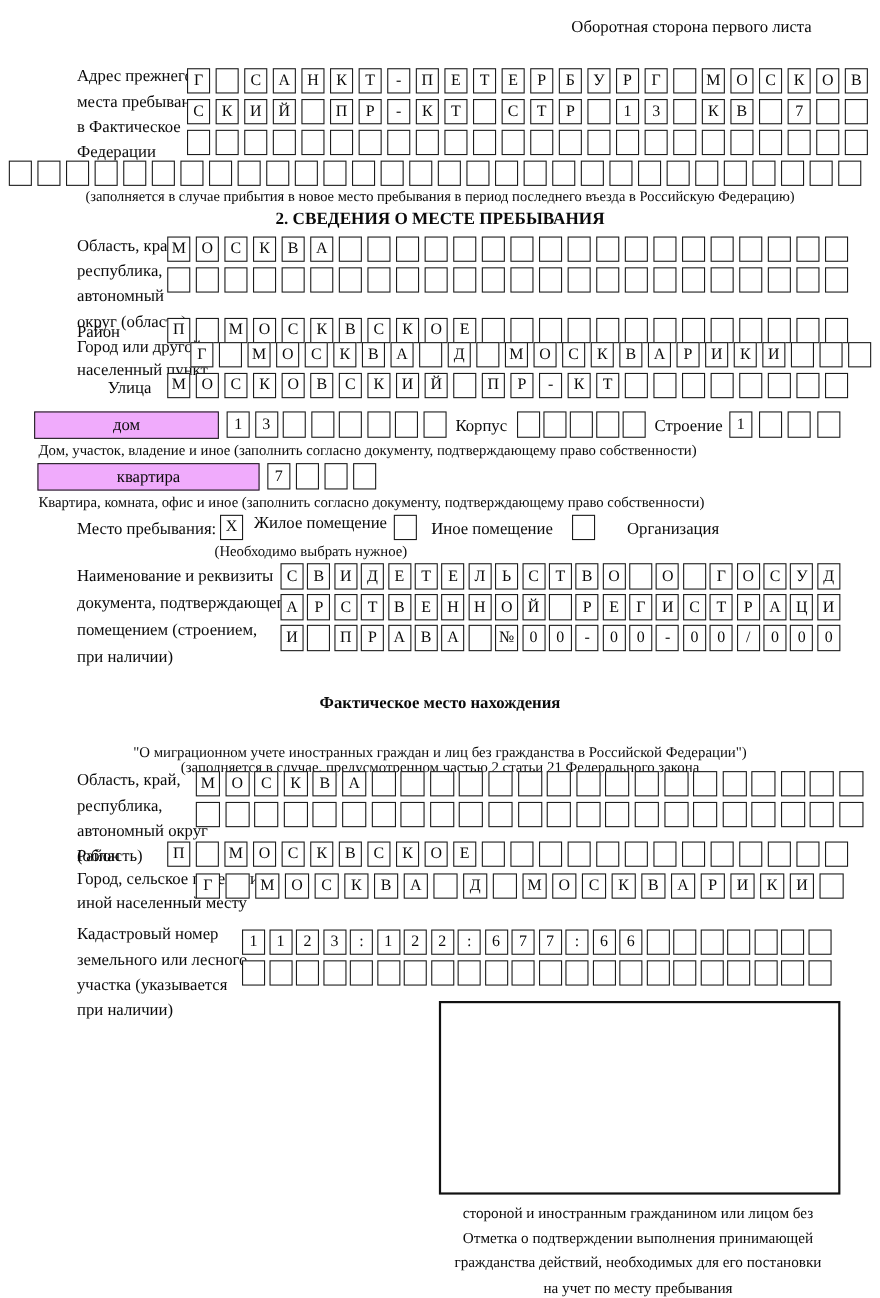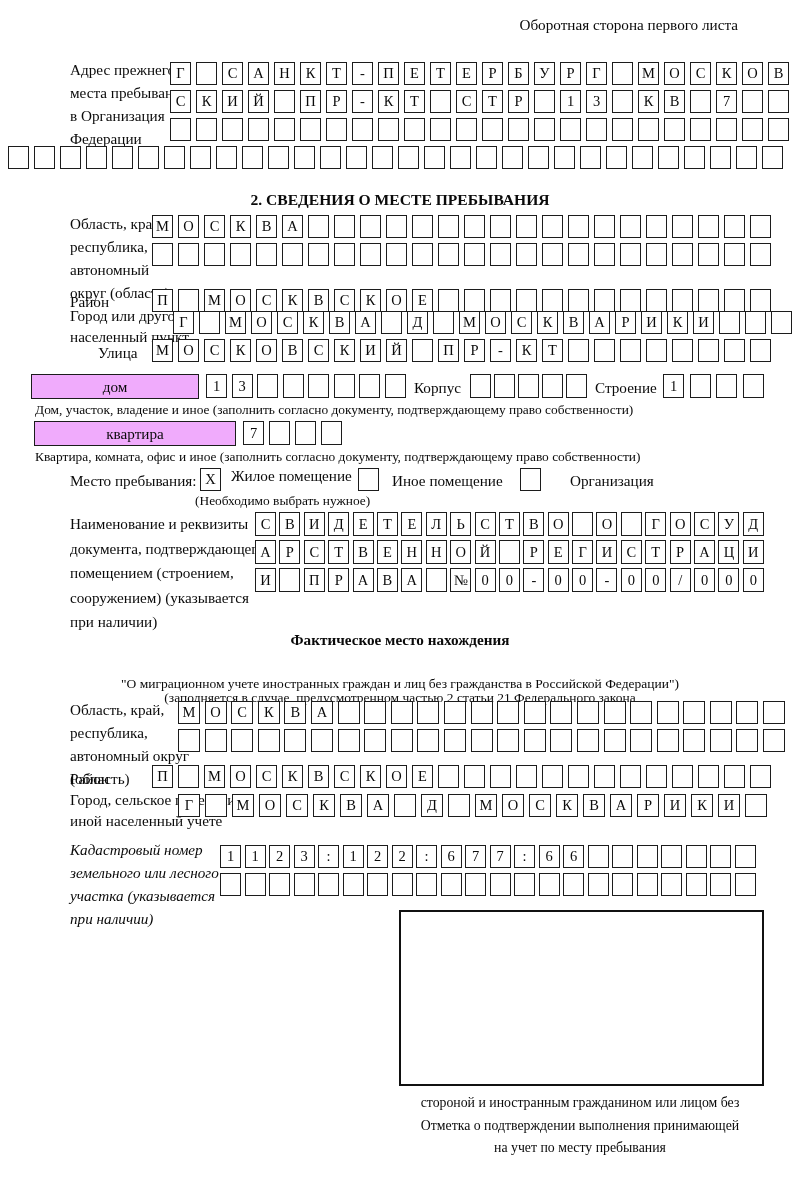--- a/index.html
+++ b/index.html
@@ -45,21 +45,21 @@
 </head>
 <body>
 
 <div class="page">
 
   <div class="hdr" style="top:16px;right:62px;">Оборотная сторона первого листа</div>
 
   <div class="lbl" style="left:70px;top:58px;">
     <div>Адрес прежнего</div>
     <div>места пребывания</div>
-    <div>в Организация</div>
+    <div>в Фактическое</div>
     <div>Федерации</div>
   </div>
   <div class="boxrow" style="left:170px;top:62px;">
       <span class="cbox">Г</span>
       <span class="cbox"></span>
       <span class="cbox">С</span>
       <span class="cbox">А</span>
       <span class="cbox">Н</span>
       <span class="cbox">К</span>
       <span class="cbox">Т</span>
@@ -158,20 +158,21 @@
       <span class="cbox"></span>
       <span class="cbox"></span>
       <span class="cbox"></span>
       <span class="cbox"></span>
       <span class="cbox"></span>
       <span class="cbox"></span>
       <span class="cbox"></span>
       <span class="cbox"></span>
       <span class="cbox"></span>
     </div>
+  <div class="cap" style="top:171px;">(заполняется в случае прибытия в новое место пребывания в период последнего въезда в Российскую Федерацию)</div>
 
   <div class="title" style="top:191px;">2. СВЕДЕНИЯ О МЕСТЕ ПРЕБЫВАНИЯ</div>
 
   <div class="lbl" style="left:70px;top:212px;">
     <div>Область, край,</div>
     <div>республика,</div>
     <div>автономный</div>
     <div>округ (область)</div>
   </div>
   <div class="boxrow" style="left:152px;top:215px;">
@@ -363,21 +364,20 @@
   <div class="boxrow" style="left:520px;top:468px;">
       <span class="cbox"></span>
     </div>
   <div class="lbl" style="left:570px;top:469px;">Организация</div>
   <div class="cap-left" style="left:195px;top:493px;">(Необходимо выбрать нужное)</div>
 
   <div class="lbl" style="left:70px;top:512px;line-height:24.5px;">
     <div>Наименование и реквизиты</div>
     <div>документа, подтверждающего</div>
     <div>помещением (строением,</div>
-    <div>сооружением) (указывается</div>
     <div>при наличии)</div>
   </div>
   <div class="boxrow row-doc" style="left:255px;top:512px;">
       <span class="cbox">С</span>
       <span class="cbox">В</span>
       <span class="cbox">И</span>
       <span class="cbox">Д</span>
       <span class="cbox">Е</span>
       <span class="cbox">Т</span>
       <span class="cbox">Е</span>
@@ -527,21 +527,21 @@
       <span class="cbox"></span>
       <span class="cbox"></span>
       <span class="cbox"></span>
       <span class="cbox"></span>
       <span class="cbox"></span>
       <span class="cbox"></span>
     </div>
 
   <div class="lbl tight" style="left:70px;top:790px;">
     <div>Город, сельское поселение,</div>
-    <div>иной населенный учете</div>
+    <div>иной населенный месту</div>
   </div>
   <div class="boxrow row-fact22" style="left:178px;top:794px;">
       <span class="cbox">Г</span>
       <span class="cbox"></span>
       <span class="cbox">М</span>
       <span class="cbox">О</span>
       <span class="cbox">С</span>
       <span class="cbox">К</span>
       <span class="cbox">В</span>
       <span class="cbox">А</span>
@@ -554,21 +554,21 @@
       <span class="cbox">К</span>
       <span class="cbox">В</span>
       <span class="cbox">А</span>
       <span class="cbox">Р</span>
       <span class="cbox">И</span>
       <span class="cbox">К</span>
       <span class="cbox">И</span>
       <span class="cbox"></span>
     </div>
 
-  <div class="lbl" style="left:70px;top:838px;font-style:italic;">
+  <div class="lbl" style="left:70px;top:838px;">
     <div>Кадастровый номер</div>
     <div>земельного или лесного</div>
     <div>участка (указывается</div>
     <div>при наличии)</div>
   </div>
   <div class="boxrow row-kad" style="left:220px;top:845px;">
       <span class="cbox">1</span>
       <span class="cbox">1</span>
       <span class="cbox">2</span>
       <span class="cbox">3</span>
@@ -613,16 +613,17 @@
       <span class="cbox"></span>
       <span class="cbox"></span>
       <span class="cbox"></span>
       <span class="cbox"></span>
     </div>
 
   <div class="stamp-box" style="left:399px;top:910px;width:365px;height:176px;"></div>
   <div class="stamp-cap" style="left:375px;top:1092px;width:410px;">
     <div>стороной и иностранным гражданином или лицом без</div>
     <div>Отметка о подтверждении выполнения принимающей</div>
+    <div>гражданства действий, необходимых для его постановки</div>
     <div>на учет по месту пребывания</div>
   </div>
 
 </div>
 
 </body></html>

